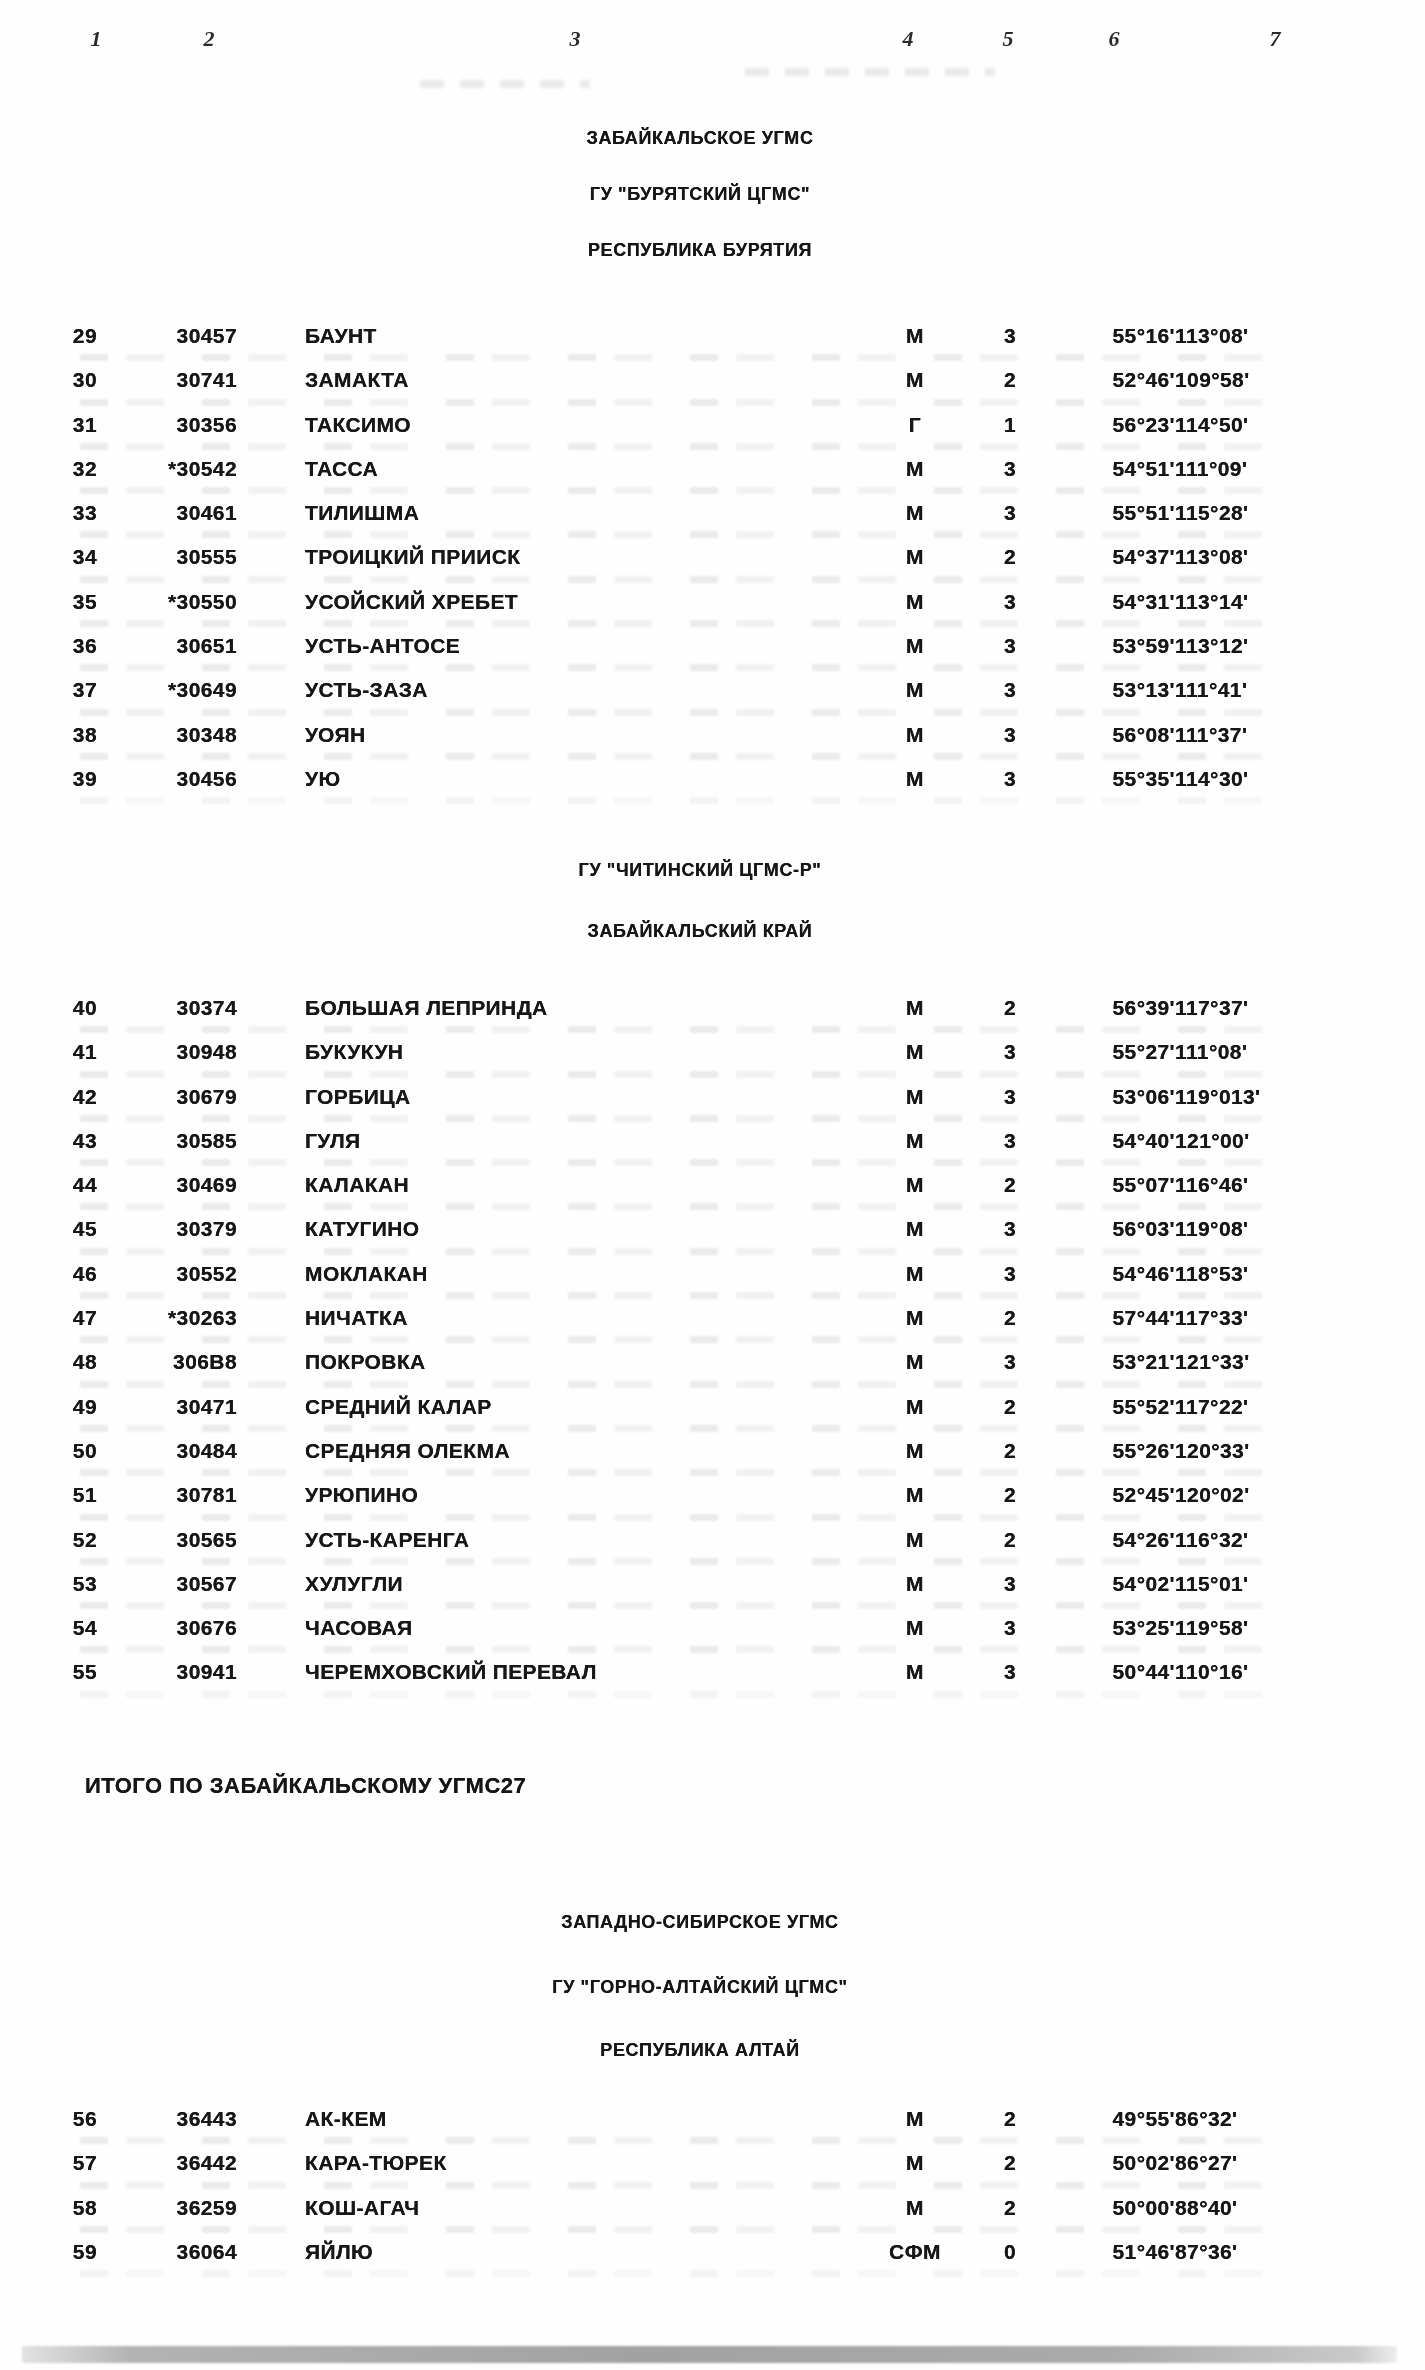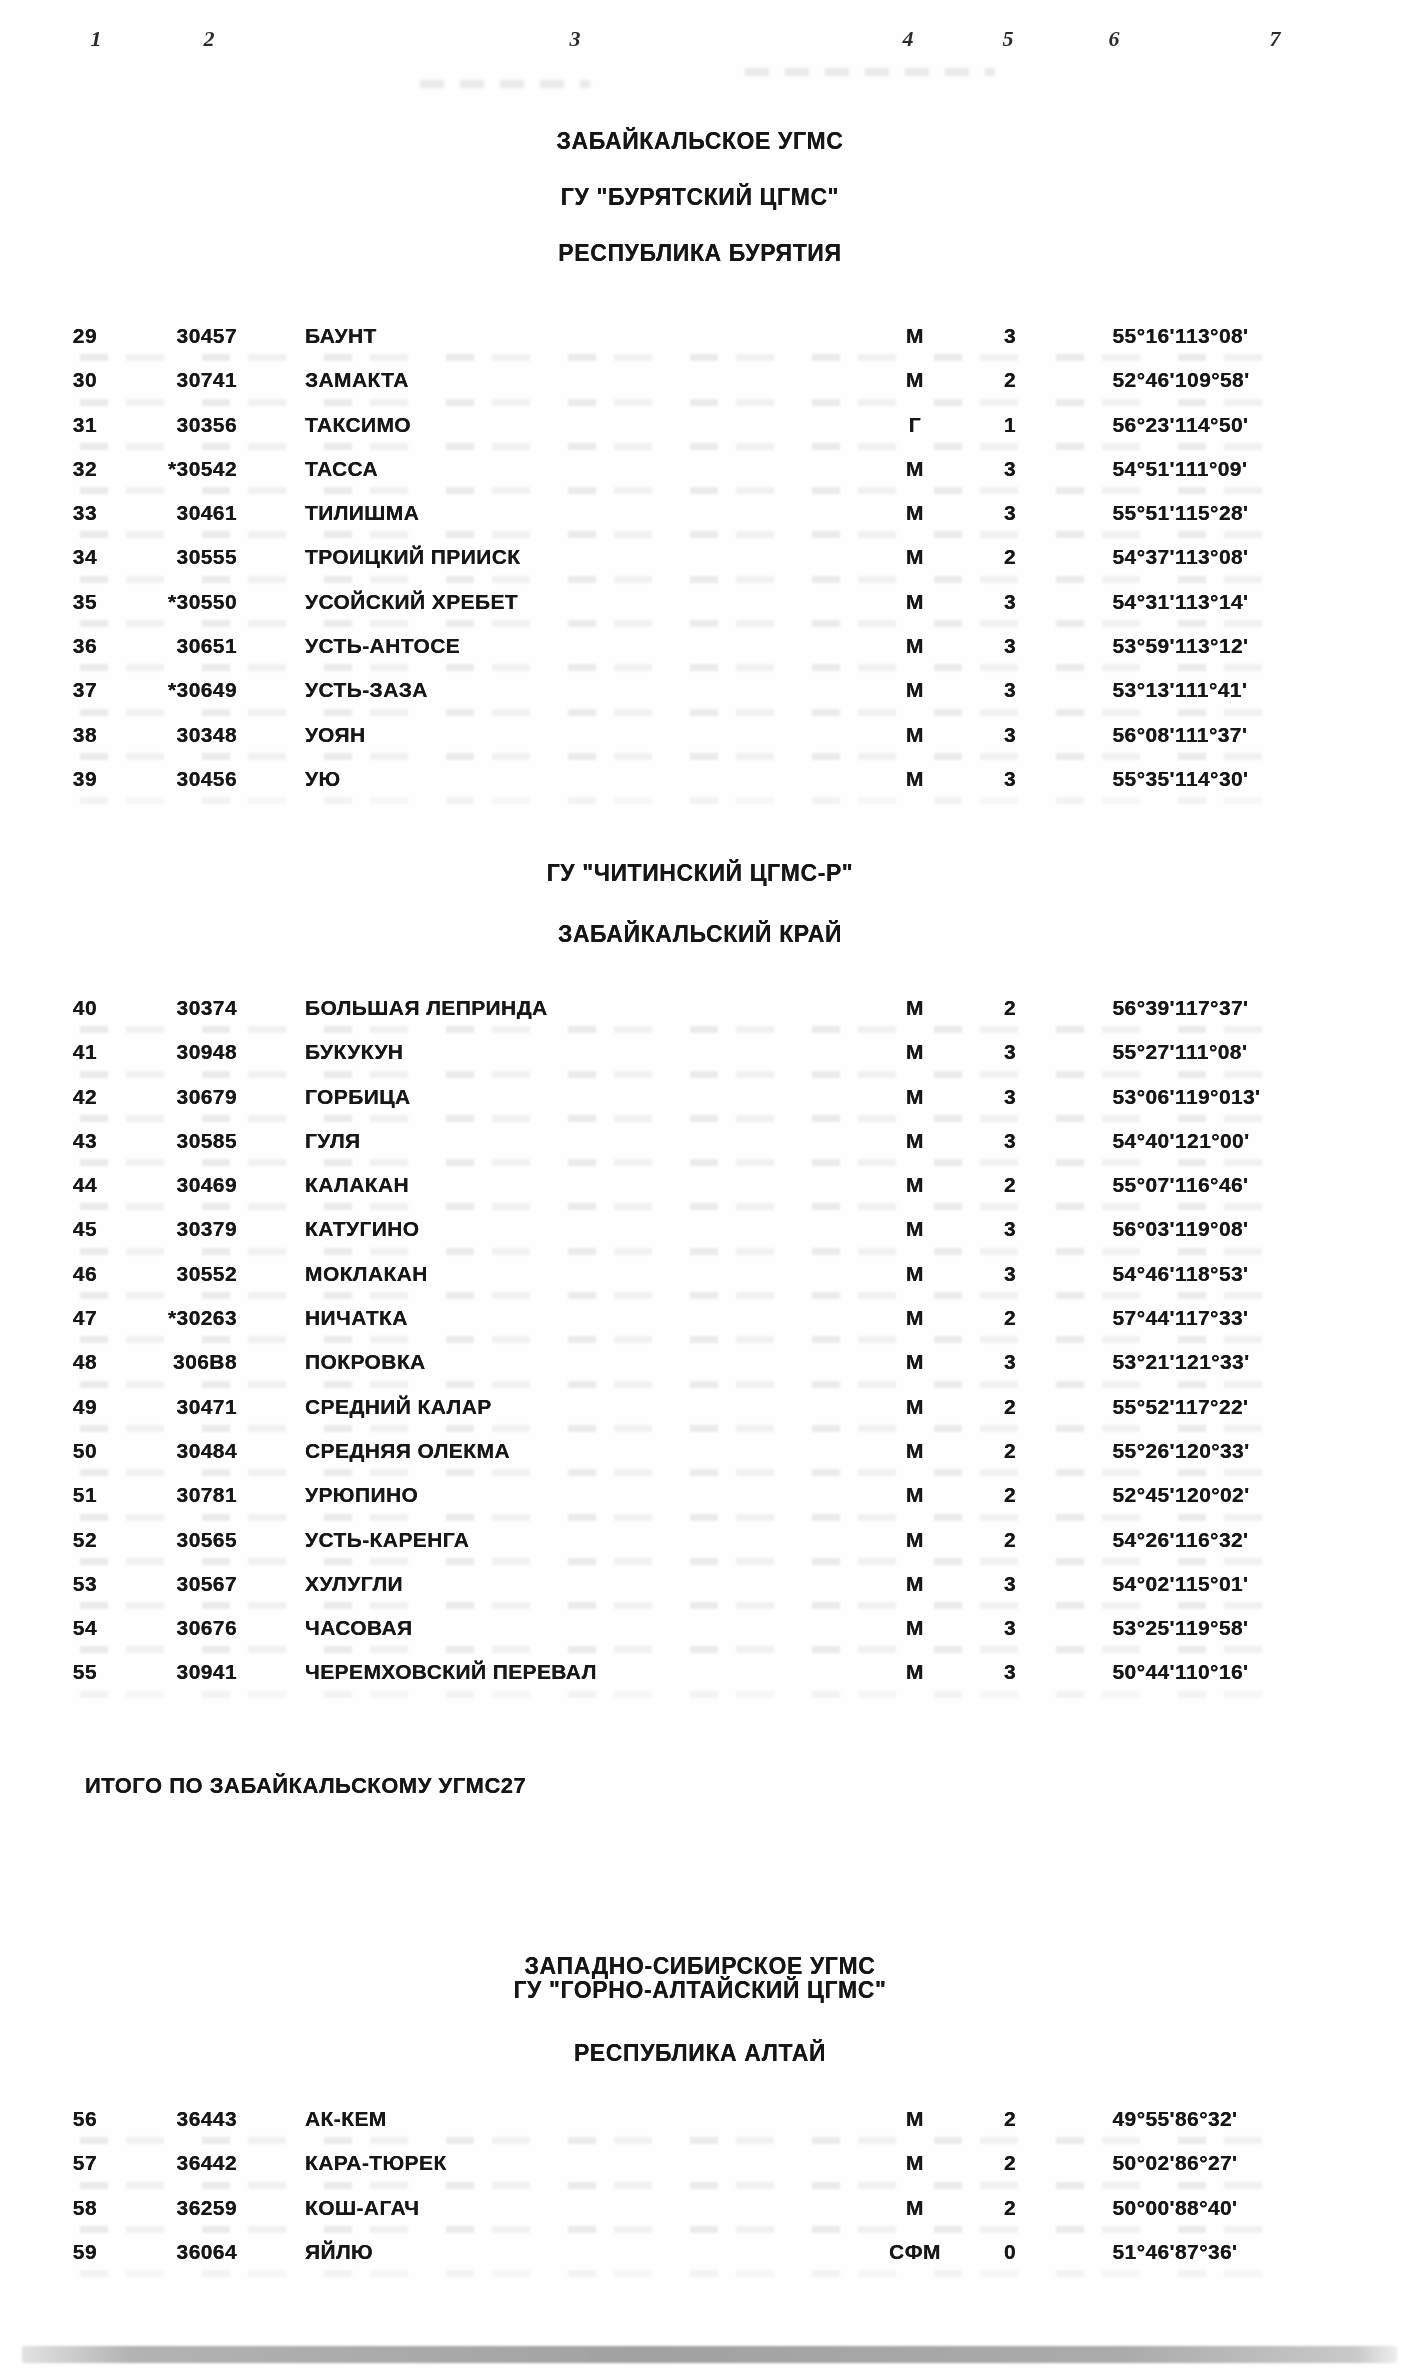--- a/index.html
+++ b/index.html
@@ -17,21 +17,21 @@
     position:absolute;top:26px;
     transform:translateX(-50%);
     font-family:"Liberation Serif", serif;
     font-style:italic;font-weight:700;
     font-size:22px;color:#2a2a2a;
   }
   
   .heading{
     position:absolute;left:0;width:1400px;
     text-align:center;
-    font-weight:700;font-size:23px;
+    font-weight:700;font-size:18px;
     letter-spacing:0.6px;color:#161616;
     text-shadow:0 0 0.5px #161616;
   }
   
   .stations{position:absolute;left:0;width:1330px;}
   .station-row{
     position:relative;
     display:grid;
     grid-template-columns:45px 200px 560px 100px 90px 120px 155px;
     margin-left:60px;
@@ -354,21 +354,21 @@
         <span class="cell c-cat">3</span>
         <span class="cell c-lat">50°44'</span>
         <span class="cell c-lon">110°16'</span>
       </div>
     </div>
 
   <div class="totals">
     <span>ИТОГО ПО ЗАБАЙКАЛЬСКОМУ УГМС</span><span class="value">27</span>
   </div>
 
-  <div class="heading" style="top:1953px">ЗАПАДНО-СИБИРСКОЕ УГМС</div>
+  <div class="heading" style="top:1912px">ЗАПАДНО-СИБИРСКОЕ УГМС</div>
   <div class="heading" style="top:1977px">ГУ "ГОРНО-АЛТАЙСКИЙ ЦГМС"</div>
   <div class="heading" style="top:2040px">РЕСПУБЛИКА  АЛТАЙ</div>
 
   <div class="stations" style="top:2106px">
       <div class="station-row">
         <span class="cell c-num">56</span>
         <span class="cell c-code">36443</span>
         <span class="cell c-name">АК-КЕМ</span>
         <span class="cell c-type">М</span>
         <span class="cell c-cat">2</span>

